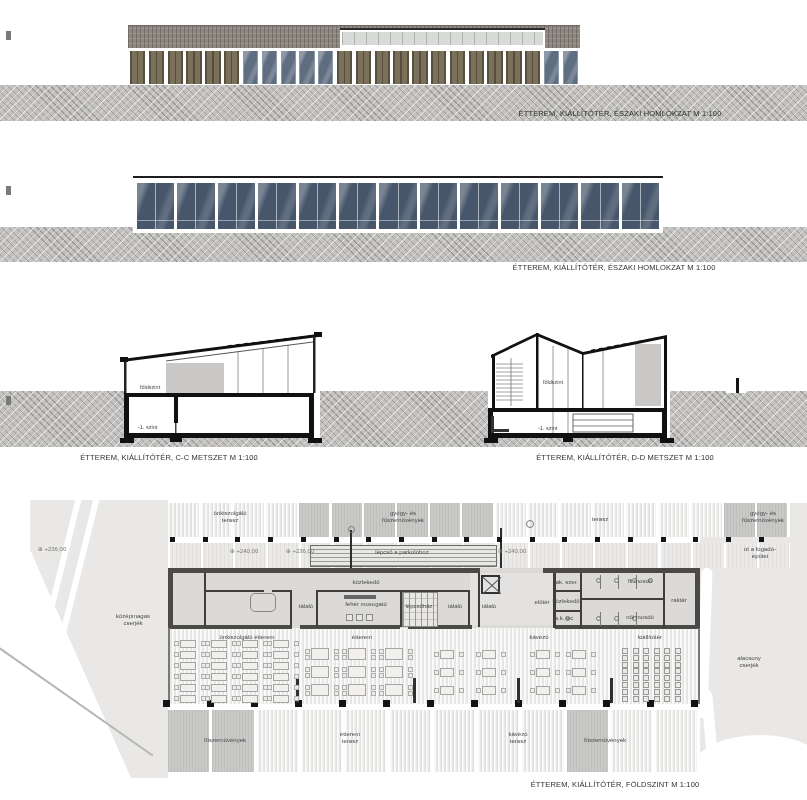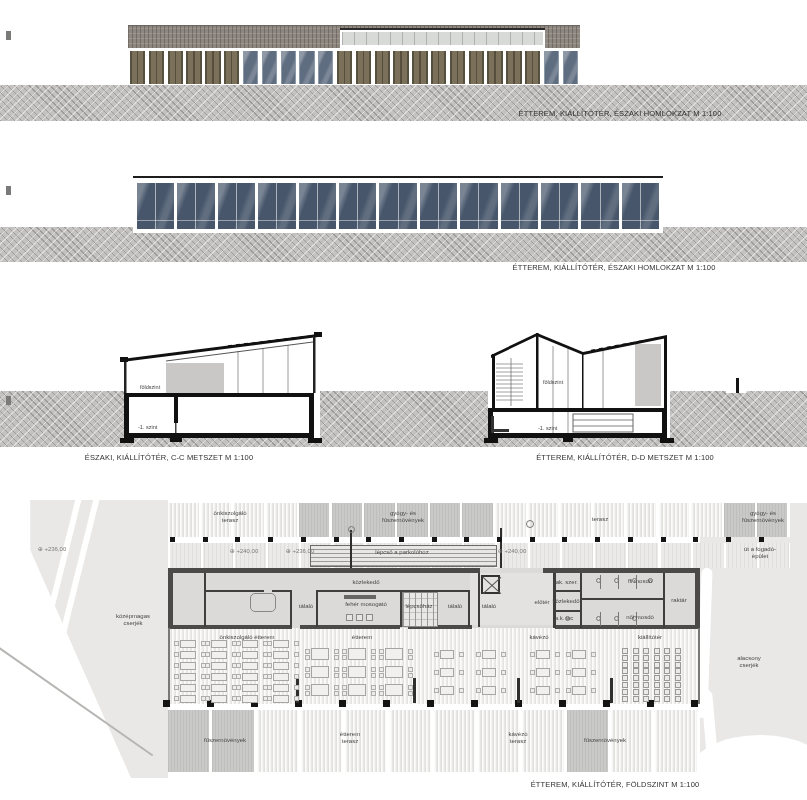--- a/index.html
+++ b/index.html
@@ -205,21 +205,21 @@
     <rect x="1" y="122" width="14" height="5" fill="#111"></rect>
     <rect x="80" y="122" width="10" height="4" fill="#111"></rect>
     <rect x="177" y="122" width="14" height="5" fill="#111"></rect>
     <text x="60" y="68" font-size="5.5" fill="#444">földszint</text>
     <text x="55" y="114" font-size="5.5" fill="#444">-1. szint</text>
   </svg>
 
   <div class="abs" style="left:726px;top:378px;width:20px;height:15px;background:#fff;"></div>
   <div class="abs" style="left:736px;top:378px;width:3px;height:15px;background:#141414;"></div>
 
-  <div class="caption" style="left:29px;top:453px;">ÉSZAKI, KIÁLLÍTÓTÉR, C-C METSZET M 1:100</div>
+  <div class="caption" style="left:29px;top:453px;">ÉTTEREM, KIÁLLÍTÓTÉR, C-C METSZET M 1:100</div>
   <div class="caption" style="left:485px;top:453px;">ÉTTEREM, KIÁLLÍTÓTÉR, D-D METSZET M 1:100</div>
 
   <div class="edge-mark" style="left:6px;top:31px;"></div>
   <div class="edge-mark" style="left:6px;top:186px;"></div>
   <div class="edge-mark" style="left:6px;top:396px;"></div>
 
   <div class="abs" style="left:0;top:500px;width:168px;height:278px;background:#e9e8e6;
               clip-path:polygon(18% 0, 100% 0, 100% 100%, 78% 100%, 45% 55%, 18% 18%);"></div>
   <div class="abs" style="left:48px;top:492px;width:6px;height:235px;background:#fff;transform:rotate(14deg);"></div>
   <div class="abs" style="left:66px;top:492px;width:6px;height:235px;background:#fff;transform:rotate(14deg);"></div>

